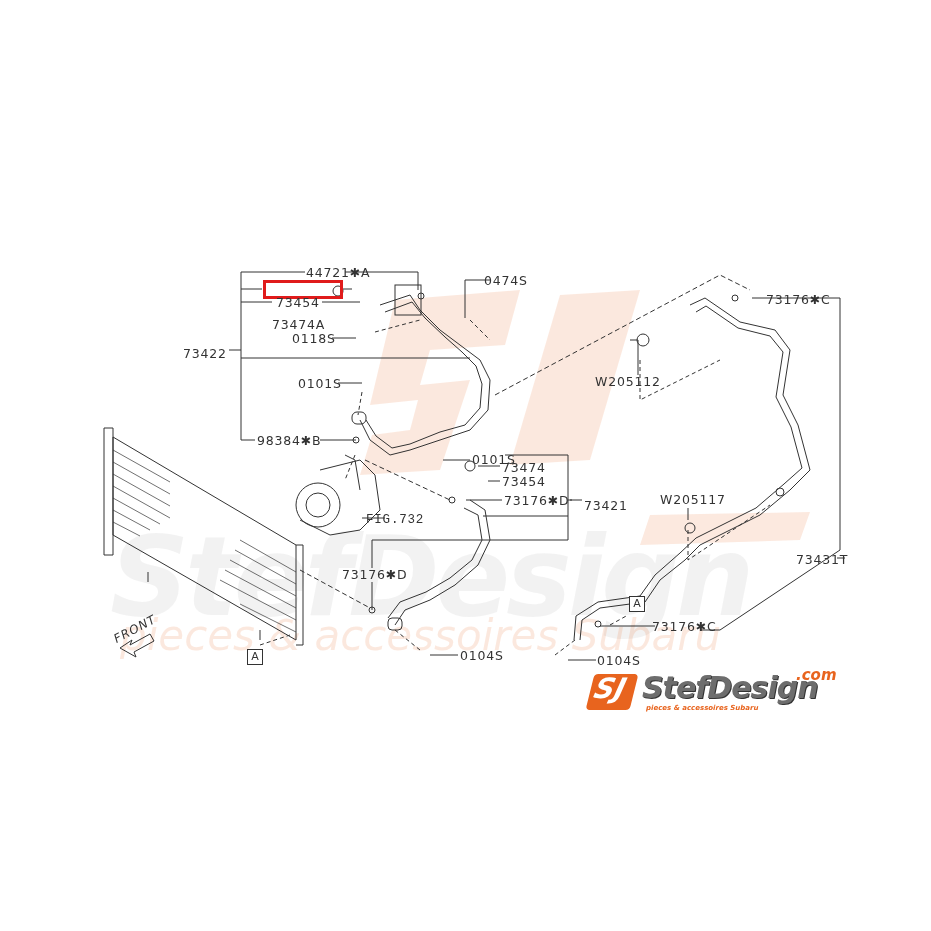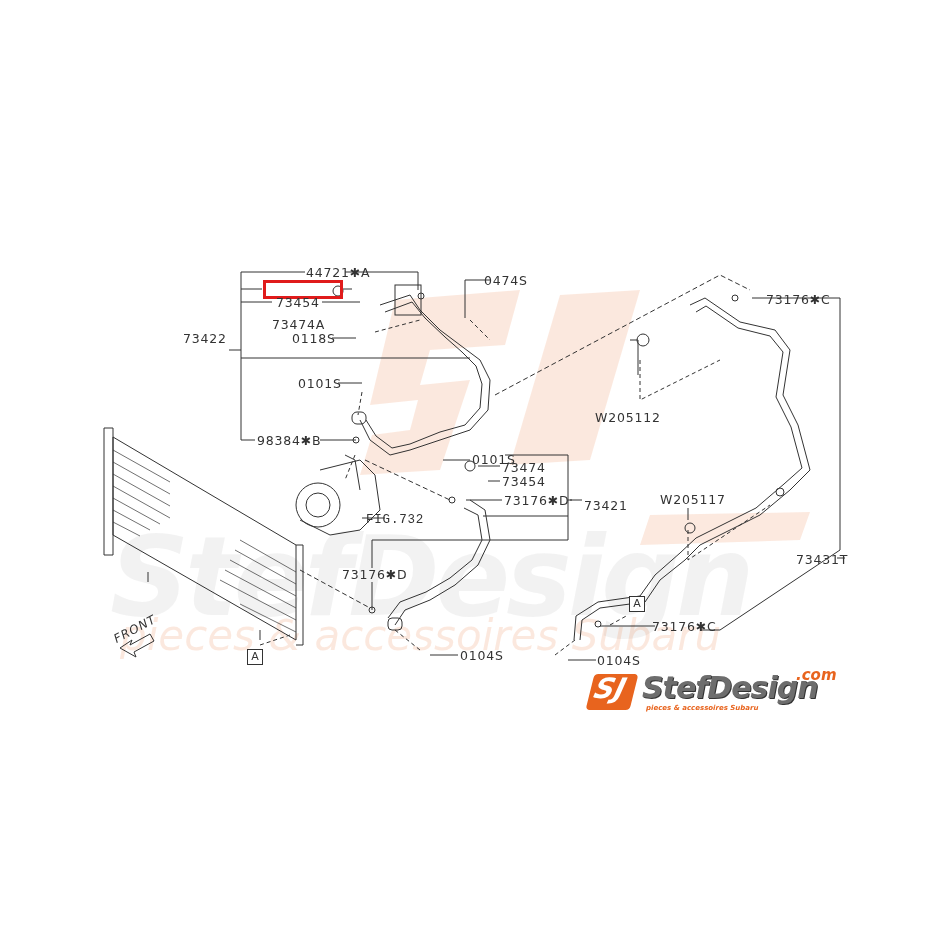--- a/index.html
+++ b/index.html
@@ -144,25 +144,25 @@
     <circle cx="690" cy="528" r="5"></circle>
       <circle cx="643" cy="340" r="6"></circle>
     <circle cx="780" cy="492" r="4"></circle>
   </svg>
 
   <span class="lbl" style="left:306px;top:266px;">44721✱A</span>
   <span class="lbl" style="left:272px;top:283px;margin-top:35px;">73474A</span>
   <div class="hl" style="left:263px;top:280px;width:80px;height:19px;"></div>
   <span class="lbl" style="left:276px;top:296px;">73454</span>
   <span class="lbl" style="left:292px;top:332px;">0118S</span>
-  <span class="lbl" style="left:183px;top:332px;">73422</span>
+  <span class="lbl" style="left:183px;top:347px;">73422</span>
   <span class="lbl" style="left:298px;top:377px;">0101S</span>
   <span class="lbl" style="left:257px;top:434px;">98384✱B</span>
   <span class="lbl" style="left:484px;top:274px;">0474S</span>
-  <span class="lbl" style="left:595px;top:375px;margin-top:36px;">W205112</span>
+  <span class="lbl" style="left:595px;top:375px;">W205112</span>
   <span class="lbl" style="left:766px;top:293px;">73176✱C</span>
   <span class="lbl" style="left:472px;top:453px;">0101S</span>
   <span class="lbl" style="left:502px;top:461px;">73474</span>
   <span class="lbl" style="left:502px;top:475px;">73454</span>
   <span class="lbl" style="left:504px;top:494px;">73176✱D</span>
   <span class="lbl" style="left:584px;top:499px;">73421</span>
   <span class="lbl" style="left:366px;top:513px;font-family:Liberation Mono, monospace;">FIG.732</span>
   <span class="lbl" style="left:660px;top:493px;">W205117</span>
   <span class="lbl" style="left:796px;top:553px;">73431T</span>
   <span class="lbl" style="left:342px;top:568px;">73176✱D</span>

